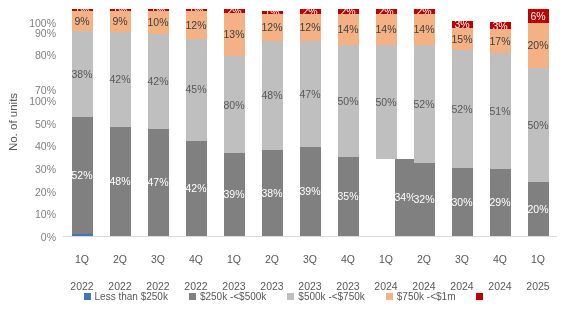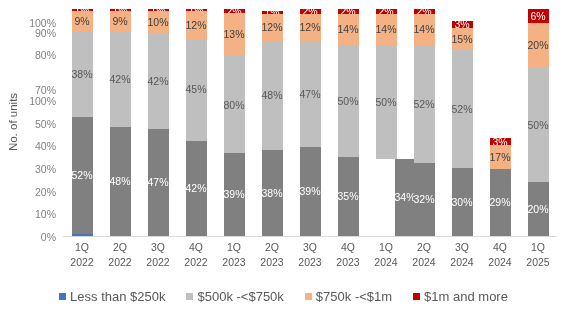--- a/index.html
+++ b/index.html
@@ -106,21 +106,21 @@
     width: 494px; height: 42px;
   }
   .xtick {
     position: absolute;
     top: 0;
     text-align: center;
     color: #595959;
     font-size: 10.5px;
     line-height: 1.45;
   }
-  .xtick span { display: block; }
+  .xtick span { display: block; margin-top: 12px; }
 
   
   #legend {
     position: absolute;
     left: 0; top: 286px;
     width: 567px; height: 20px;
     display: flex;
     align-items: center;
     justify-content: center;
     gap: 21px;
@@ -129,21 +129,21 @@
     display: flex;
     align-items: center;
     gap: 4px;
   }
   .legend-swatch {
     width: 7px; height: 7px;
     flex: 0 0 auto;
   }
   .legend-label {
     color: #595959;
-    font-size: 13px;
+    font-size: 10px;
     white-space: nowrap;
   }
 </style>
 </head>
 <body>
 
 <div id="chart-root">
 
   <div id="y-axis-title">
     <span>No. of units</span>
@@ -320,20 +320,23 @@
           <span class="seg-label">30%</span>
         </div>
       </div>
       <div class="bar-group" style="left: 426.5px; width: 21px;">
         <div class="seg seg-s5" style="height: 6.81px;">
           <span class="seg-label">3%</span>
         </div>
         <div class="seg seg-s4" style="height: 24px; text-align: center;">
           <span class="seg-label">17%</span>
         </div>
+        <div class="seg seg-s3" style="height: 115.77px;">
+          <span class="seg-label">51%</span>
+        </div>
         <div class="seg seg-s2" style="height: 67px;">
           <span class="seg-label">29%</span>
         </div>
       </div>
       <div class="bar-group" style="left: 464.5px; width: 21px;">
         <div class="seg seg-s5" style="height: 13.62px;">
           <span class="seg-label">6%</span>
         </div>
         <div class="seg seg-s4" style="height: 45.4px;">
           <span class="seg-label">20%</span>
@@ -401,26 +404,29 @@
         <span>2025</span>
       </div>
     </div>
 
   <div id="legend">
       <div class="legend-item">
         <span class="legend-swatch" style="background: rgb(68, 114, 196);"></span>
         <span class="legend-label">Less than $250k</span>
       </div>
       <div class="legend-item">
+        <span class="legend-swatch" style="background: rgb(128, 128, 128);"></span>
+        <span class="legend-label">$250k -&lt;$500k</span>
+      </div>
+      <div class="legend-item">
         <span class="legend-swatch" style="background: rgb(191, 191, 191);"></span>
         <span class="legend-label">$500k -&lt;$750k</span>
       </div>
       <div class="legend-item">
         <span class="legend-swatch" style="background: rgb(244, 177, 131);"></span>
         <span class="legend-label">$750k -&lt;$1m</span>
       </div>
       <div class="legend-item">
         <span class="legend-swatch" style="background: rgb(192, 0, 0);"></span>
-        <span class="legend-label">$1m and more</span>
       </div>
     </div>
 
 </div>
 
 </body></html>

